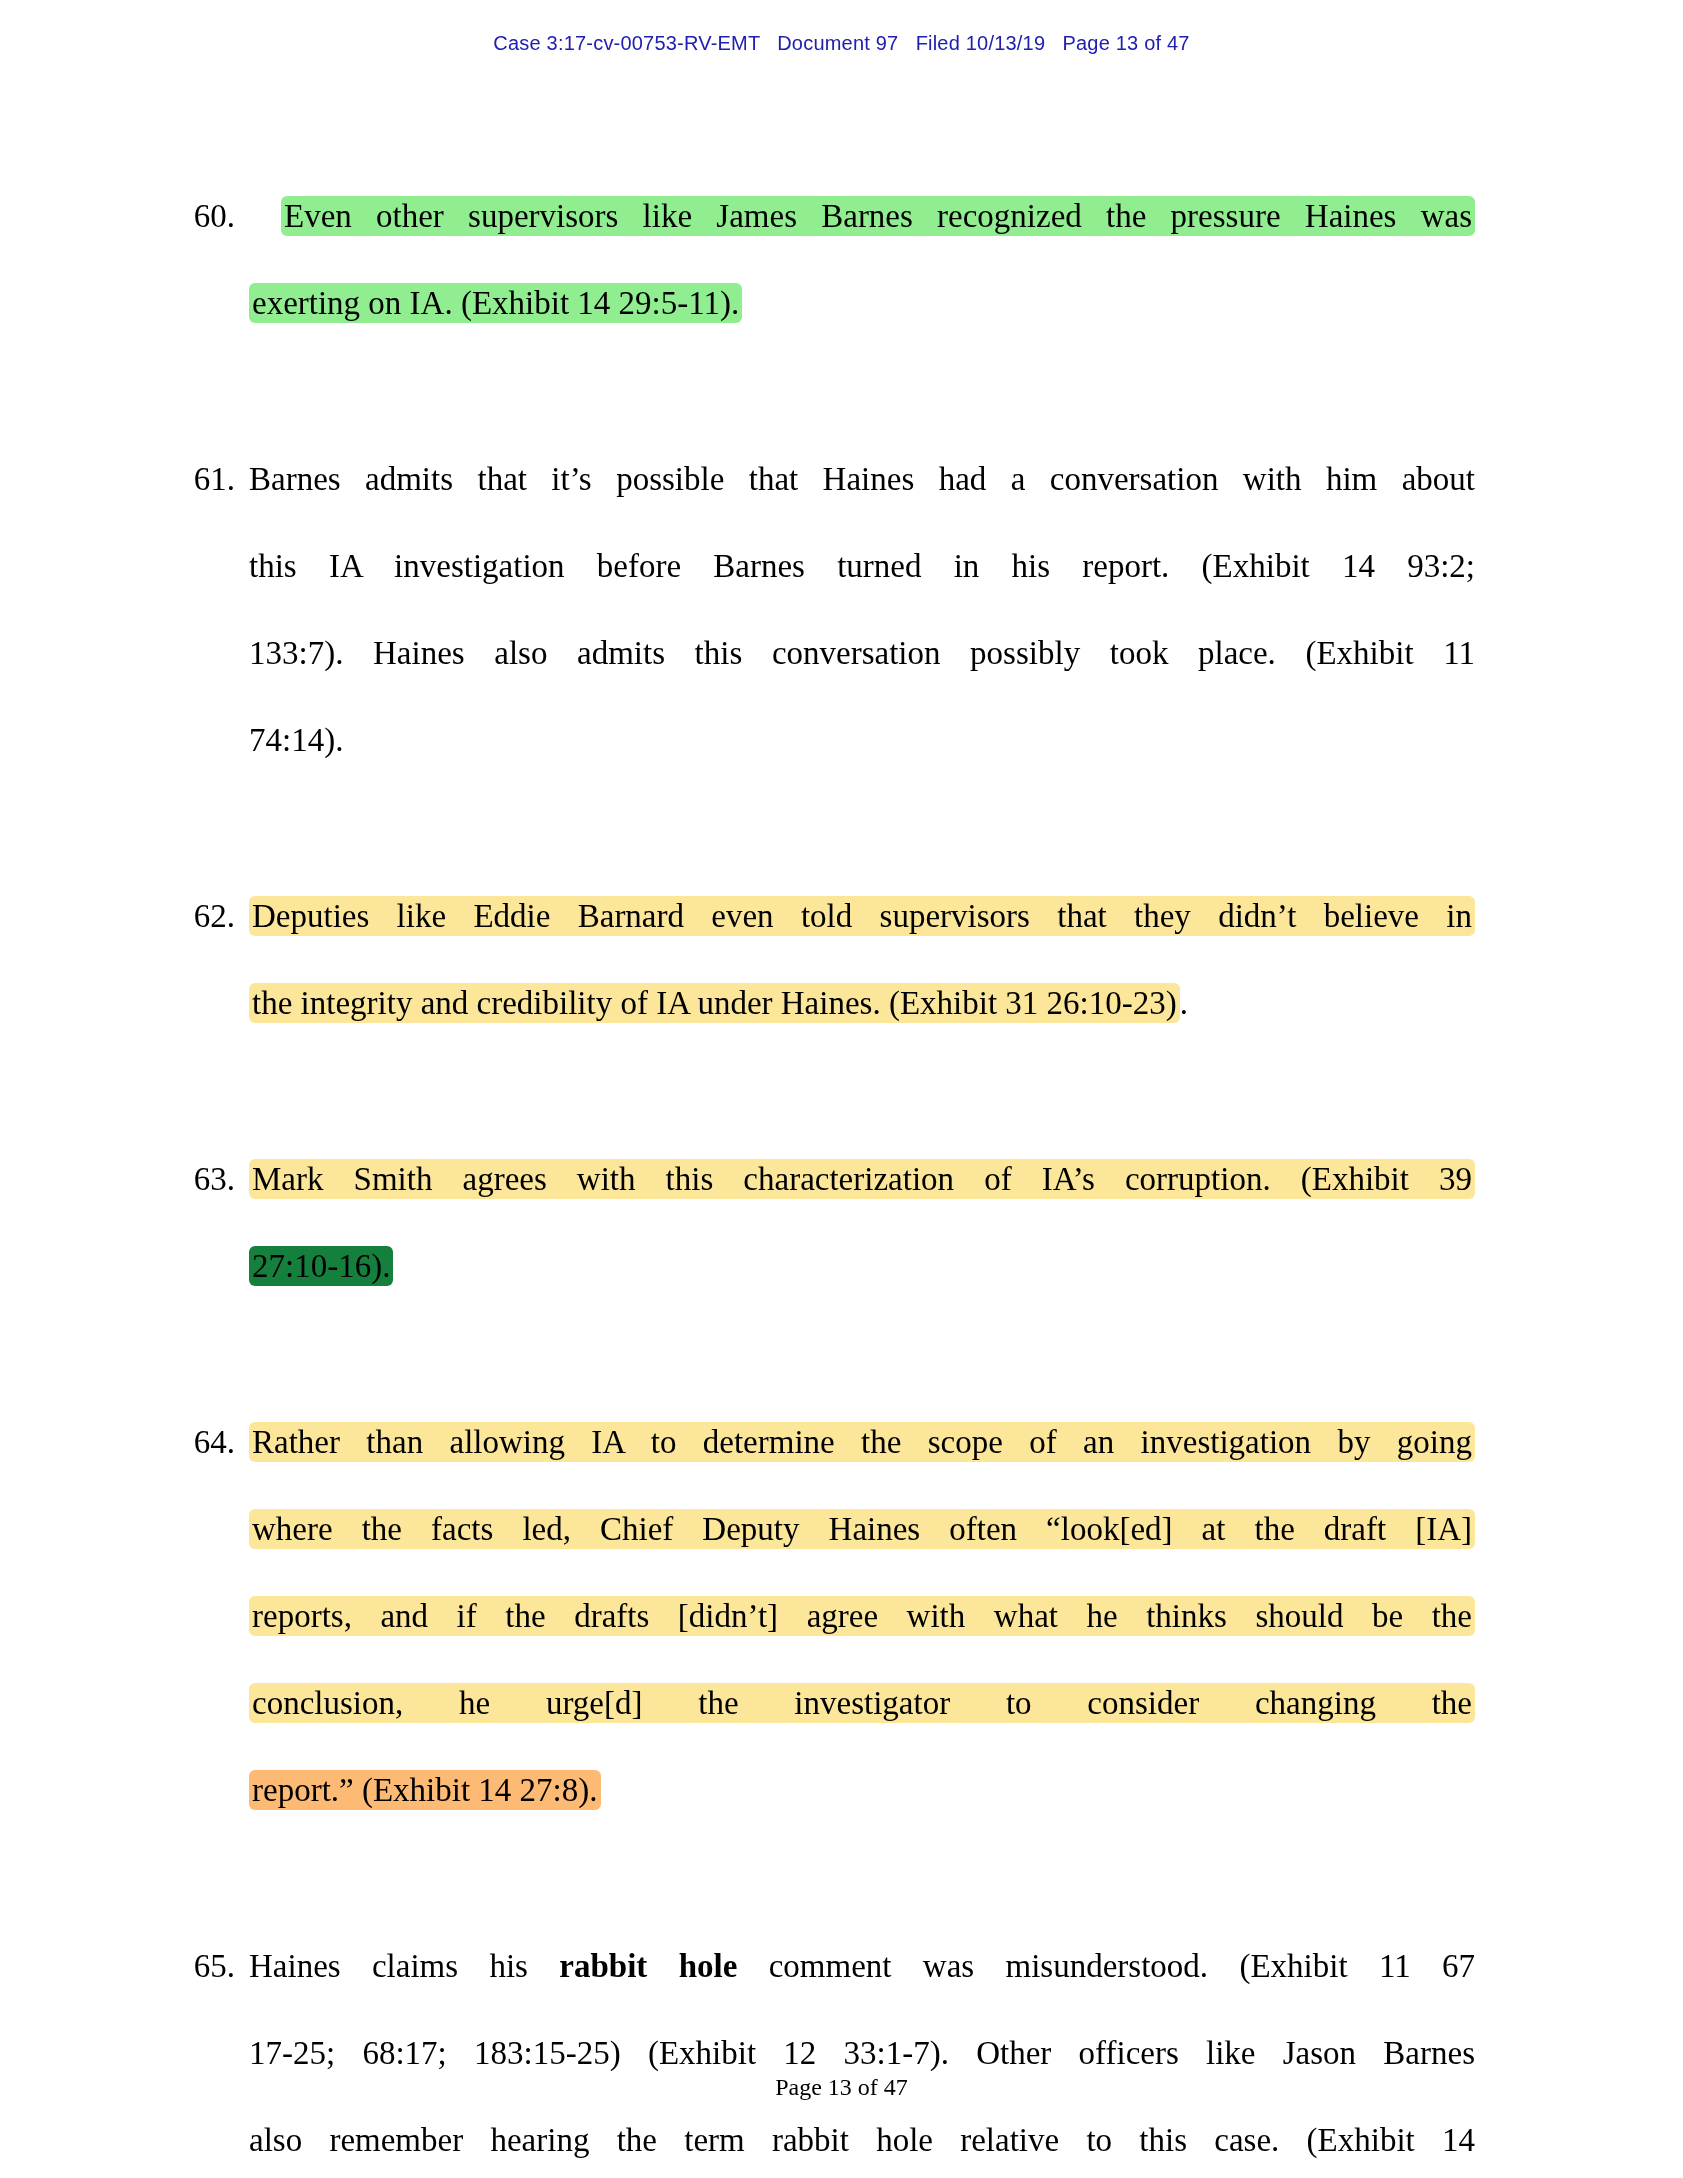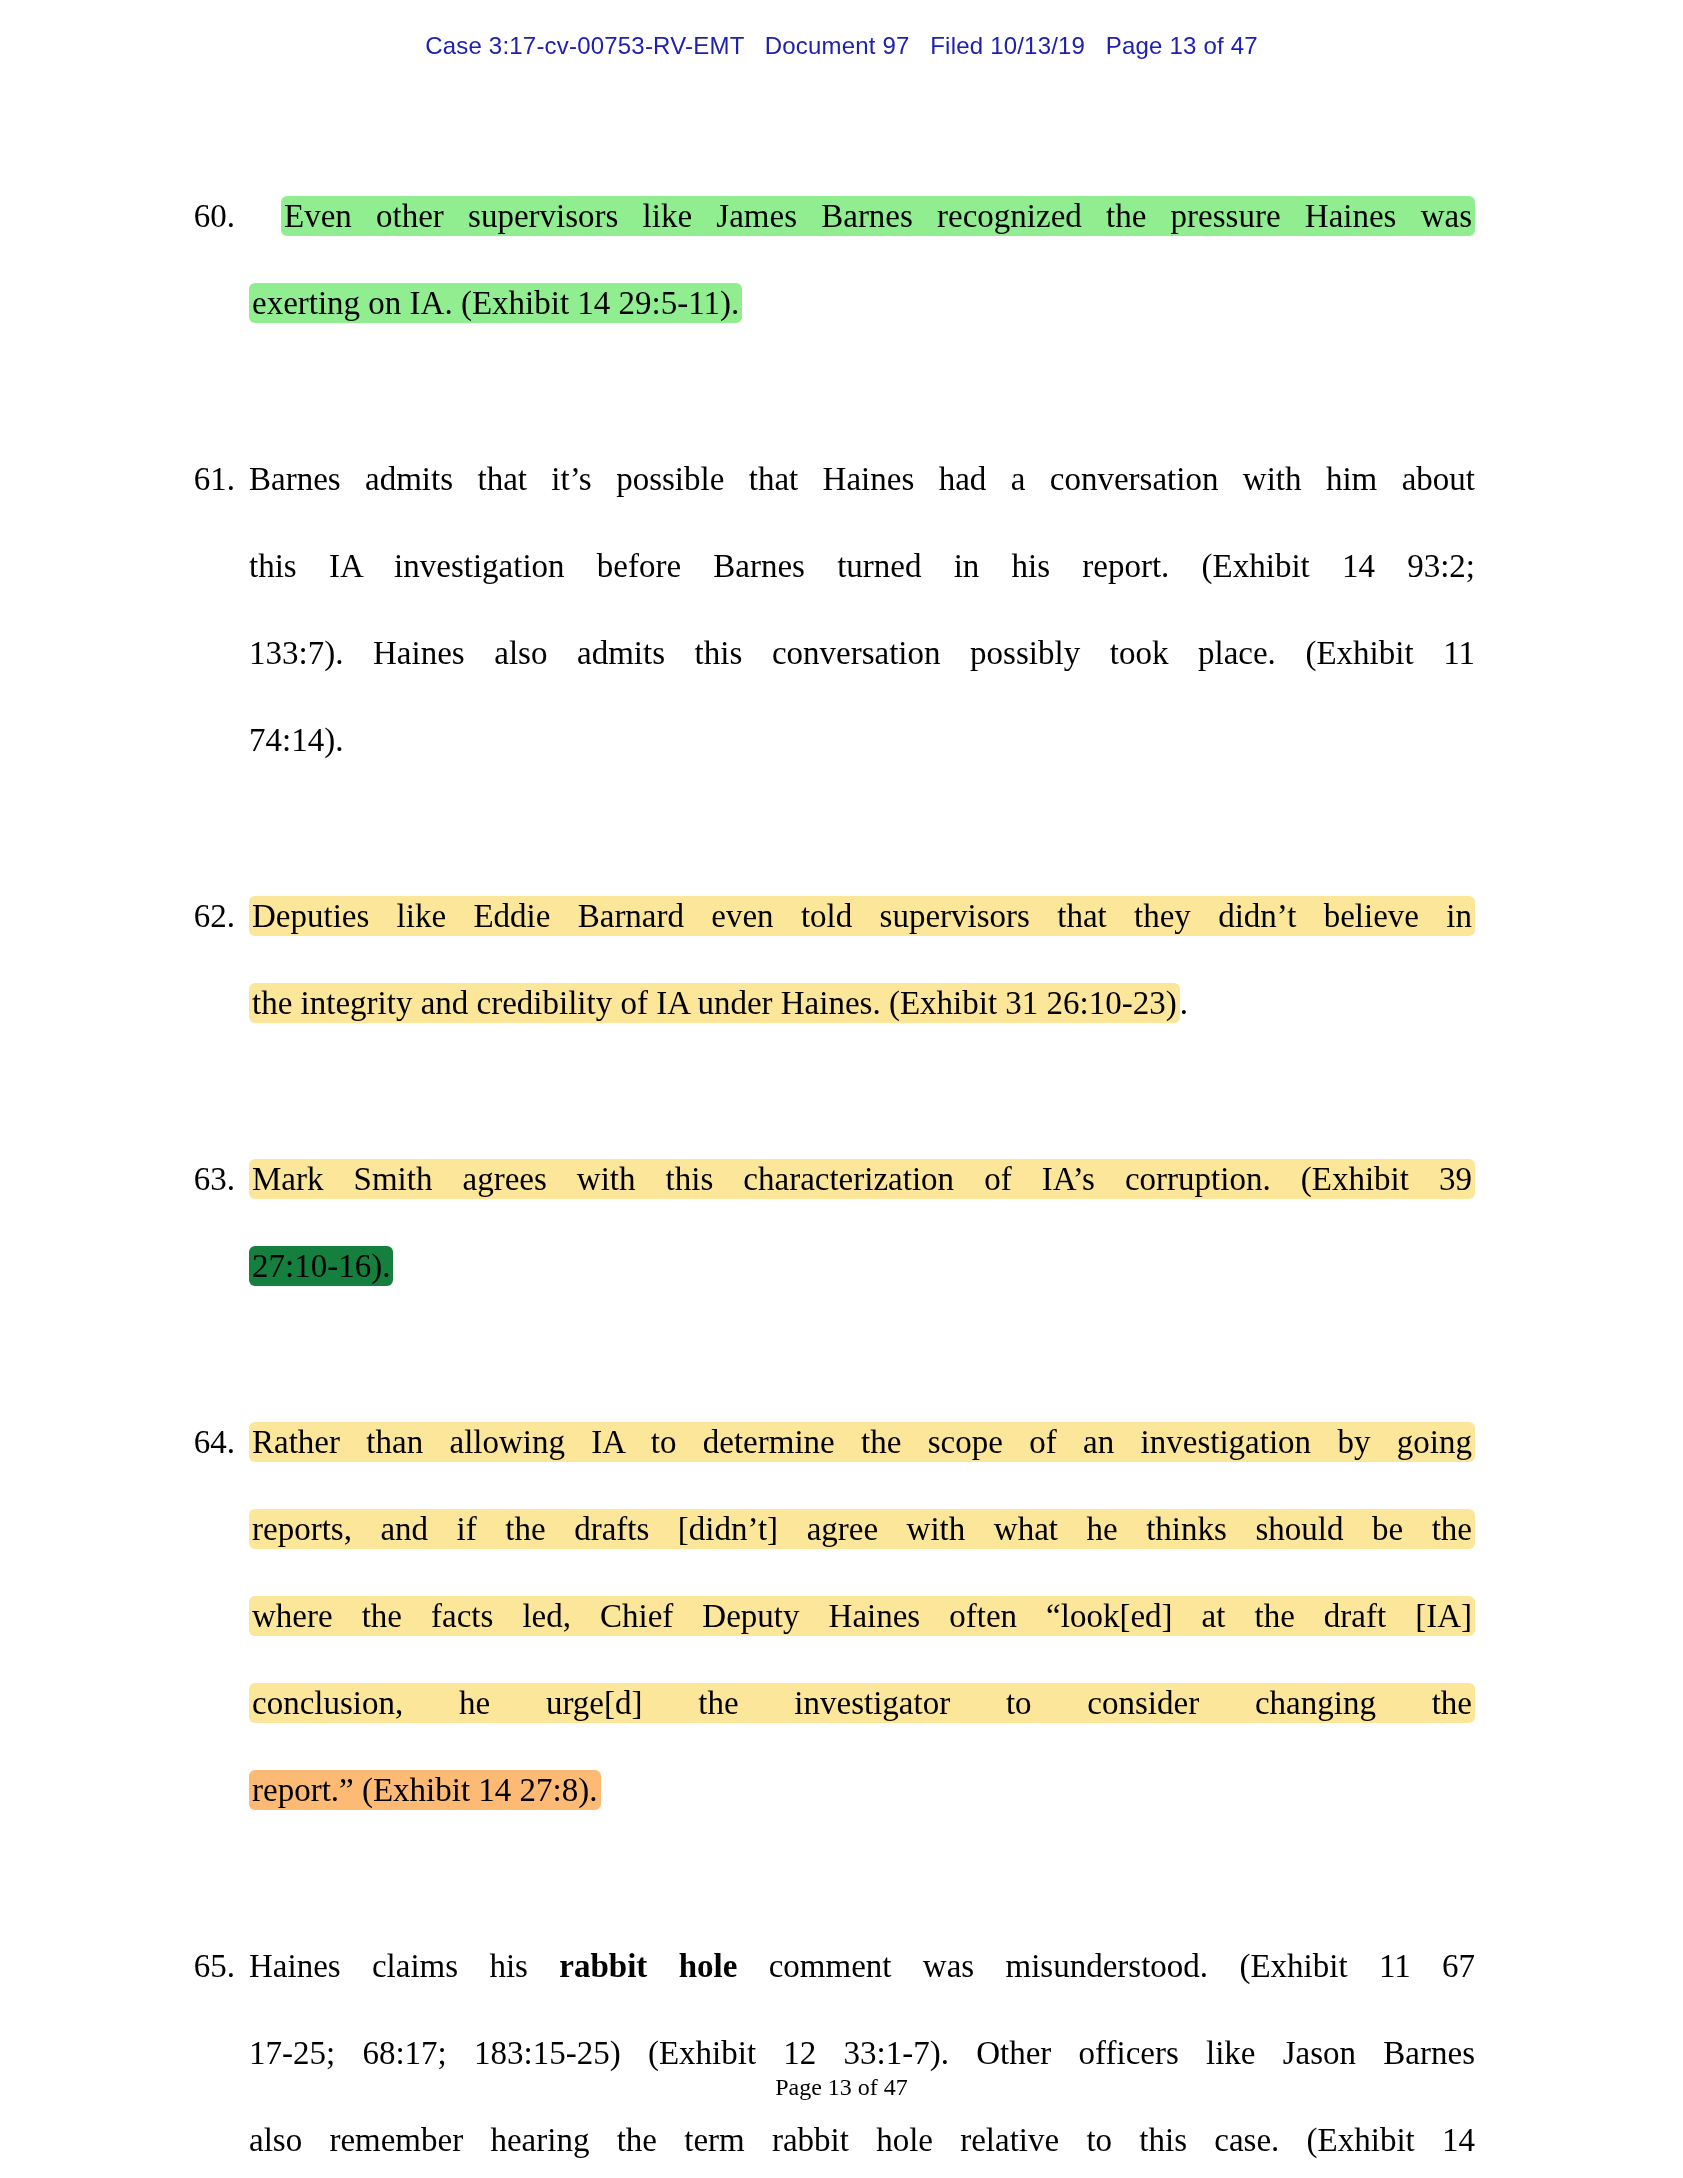--- a/index.html
+++ b/index.html
@@ -19,21 +19,21 @@
   }
 
   
   .ecf-header {
     position: absolute;
     top: 32px;
     left: 0;
     width: 100%;
     text-align: center;
     font-family: "Liberation Sans", "DejaVu Sans", sans-serif;
-    font-size: 24px;
+    font-size: 20px;
     letter-spacing: 0.2px;
     white-space: pre;
   }
 
   
   .body-block {
     position: absolute;
     top: 173px;
     left: 188px;
     width: 1287px;
@@ -137,22 +137,22 @@
       <div class="item-body">
         <span class="ln"><span class="hl" style="background: rgb(252, 230, 154);">Mark Smith agrees with this characterization of IA’s corruption. (Exhibit 39</span></span>
         <span class="ln last"><span class="hl" style="background: #15803d;">27:10-16).</span></span>
       </div>
     </div>
 
     <div class="item">
       <div class="item-number">64.</div>
       <div class="item-body">
         <span class="ln"><span class="hl" style="background: rgb(252, 230, 154);">Rather than allowing IA to determine the scope of an investigation by going</span></span>
+        <span class="ln"><span class="hl" style="background: rgb(252, 230, 154);">where the facts led, Chief Deputy Haines often “look[ed] at the draft [IA]</span></span>
         <span class="ln"><span class="hl" style="background: rgb(252, 230, 154);">reports, and if the drafts [didn’t] agree with what he thinks should be the</span></span>
-        <span class="ln"><span class="hl" style="background: rgb(252, 230, 154);">where the facts led, Chief Deputy Haines often “look[ed] at the draft [IA]</span></span>
         <span class="ln"><span class="hl" style="background: rgb(252, 230, 154);">conclusion, he urge[d] the investigator to consider changing the</span></span>
         <span class="ln last"><span class="hl" style="background: #fdba74;">report.” (Exhibit 14 27:8).</span></span>
       </div>
     </div>
 
     <div class="item">
       <div class="item-number">65.</div>
       <div class="item-body">
         <span class="ln">Haines claims his <b>rabbit hole</b> comment was misunderstood. (Exhibit 11 67</span>
         <span class="ln">17-25;  68:17; 183:15-25) (Exhibit 12 33:1-7). Other officers like Jason Barnes</span>

